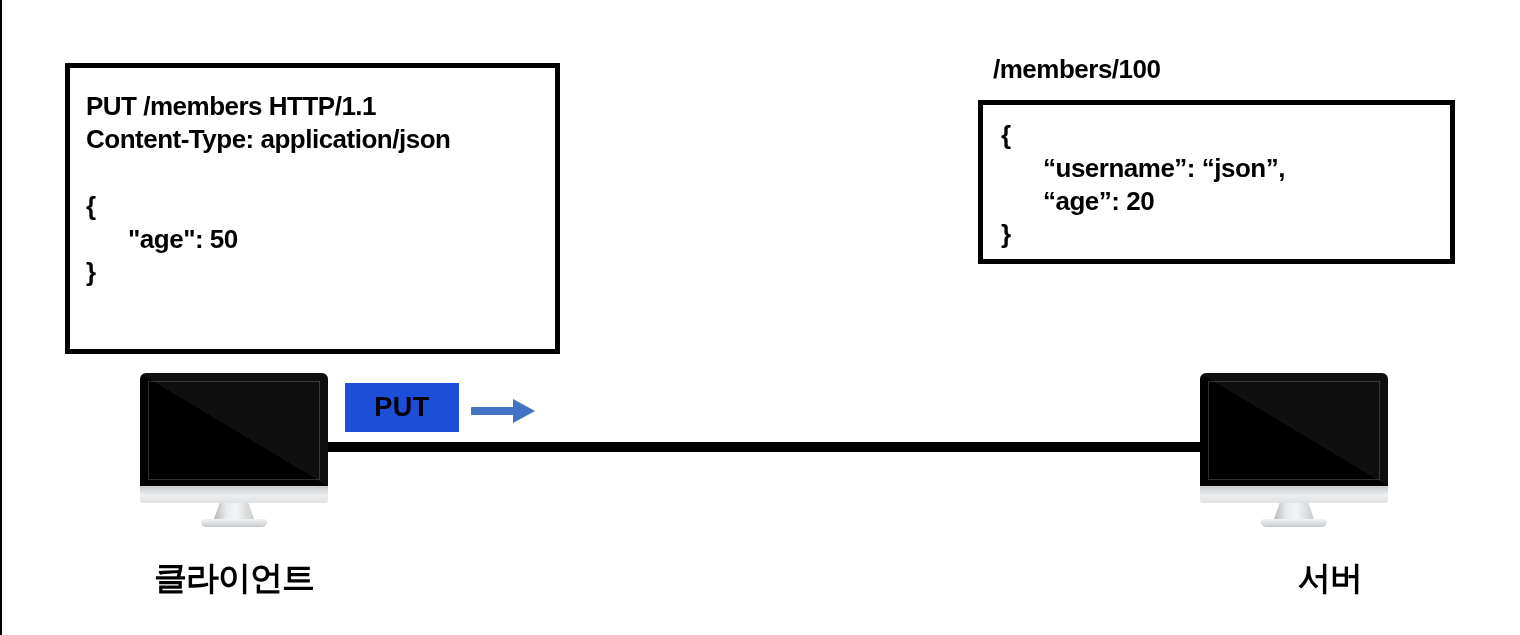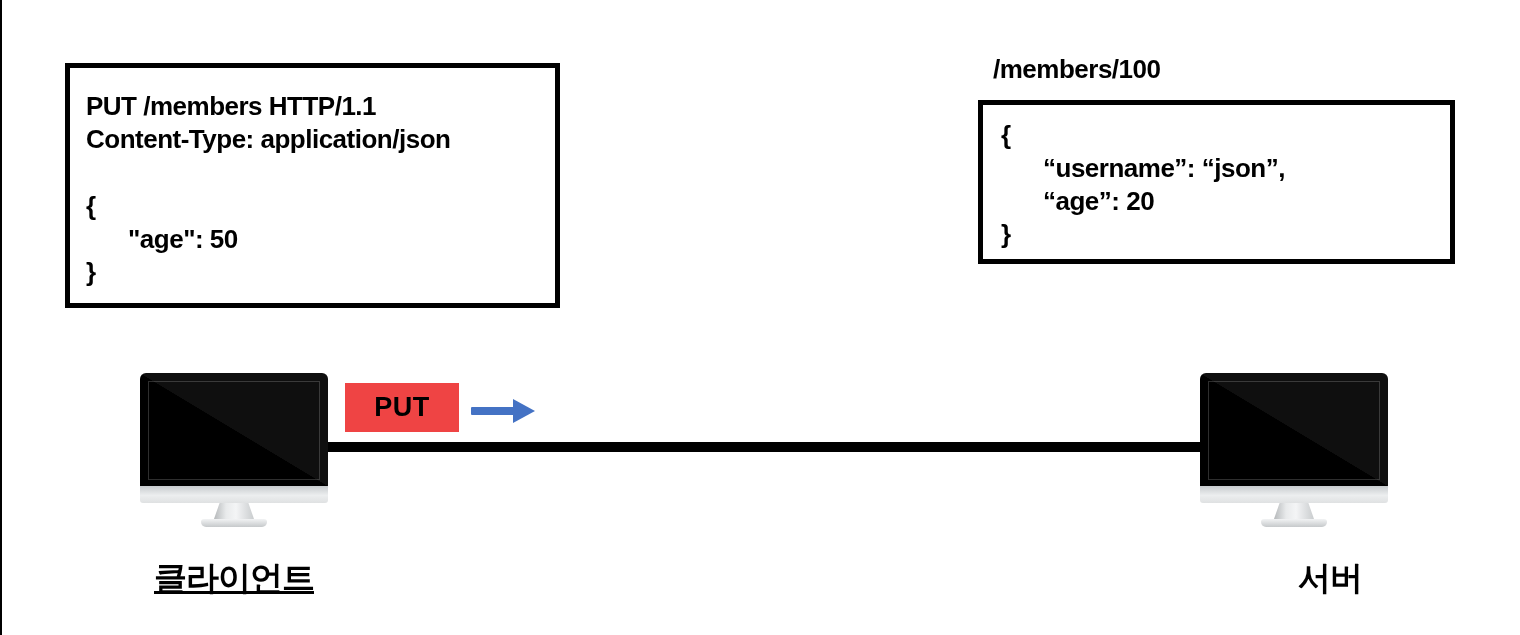--- a/index.html
+++ b/index.html
@@ -14,21 +14,21 @@
     color: #000;
   }
   .frame-left {
     position: absolute; left: 0; top: 0;
     width: 2px; height: 635px; background: #000;
   }
 
   
   .request-box {
     position: absolute; left: 65px; top: 63px;
-    width: 495px; height: 245px;
+    width: 495px; height: 291px;
     border: 5px solid #000; box-sizing: border-box;
     padding: 22px 14px 0 16px;
     font-size: 26px; line-height: 33px;
     letter-spacing: -0.5px;
   }
   .request-box .spacer { height: 34px; }
   .indent { padding-left: 42px; }
 
   
   .resource-label {
@@ -99,21 +99,21 @@
     border-top: 12px solid transparent;
     border-bottom: 12px solid transparent;
     border-left-width: 22px; border-left-style: solid;
   }
 
   
   .machine-label {
     position: absolute; top: 556px; width: 260px;
     font-size: 33px; text-align: center; letter-spacing: -1px;
   }
-  .machine-label.client { left: 104px; text-decoration: underline; }
+  .machine-label.client { left: 104px; }
   .machine-label.server { left: 1200px; }
 </style>
 </head>
 <body>
 
 <div class="canvas">
 
   <div class="frame-left"></div>
 
   <div class="request-box">
@@ -148,20 +148,20 @@
   <div class="monitor server">
     <div class="screen">
       <div class="inner-frame"></div>
       <div class="glare"></div>
     </div>
     <div class="bezel"></div>
     <div class="neck"></div>
     <div class="base"></div>
   </div>
 
-  <div class="badge" style="background: #ef4444;">PUT</div>
+  <div class="badge" style="background: #1d4ed8;">PUT</div>
   <div class="arrow-shaft" style="background: rgb(68, 114, 196);"></div>
   <div class="arrow-head" style="border-left-color: rgb(68, 114, 196);"></div>
 
   <div class="machine-label client">클라이언트</div>
   <div class="machine-label server">서버</div>
 
 </div>
 
 </body></html>

